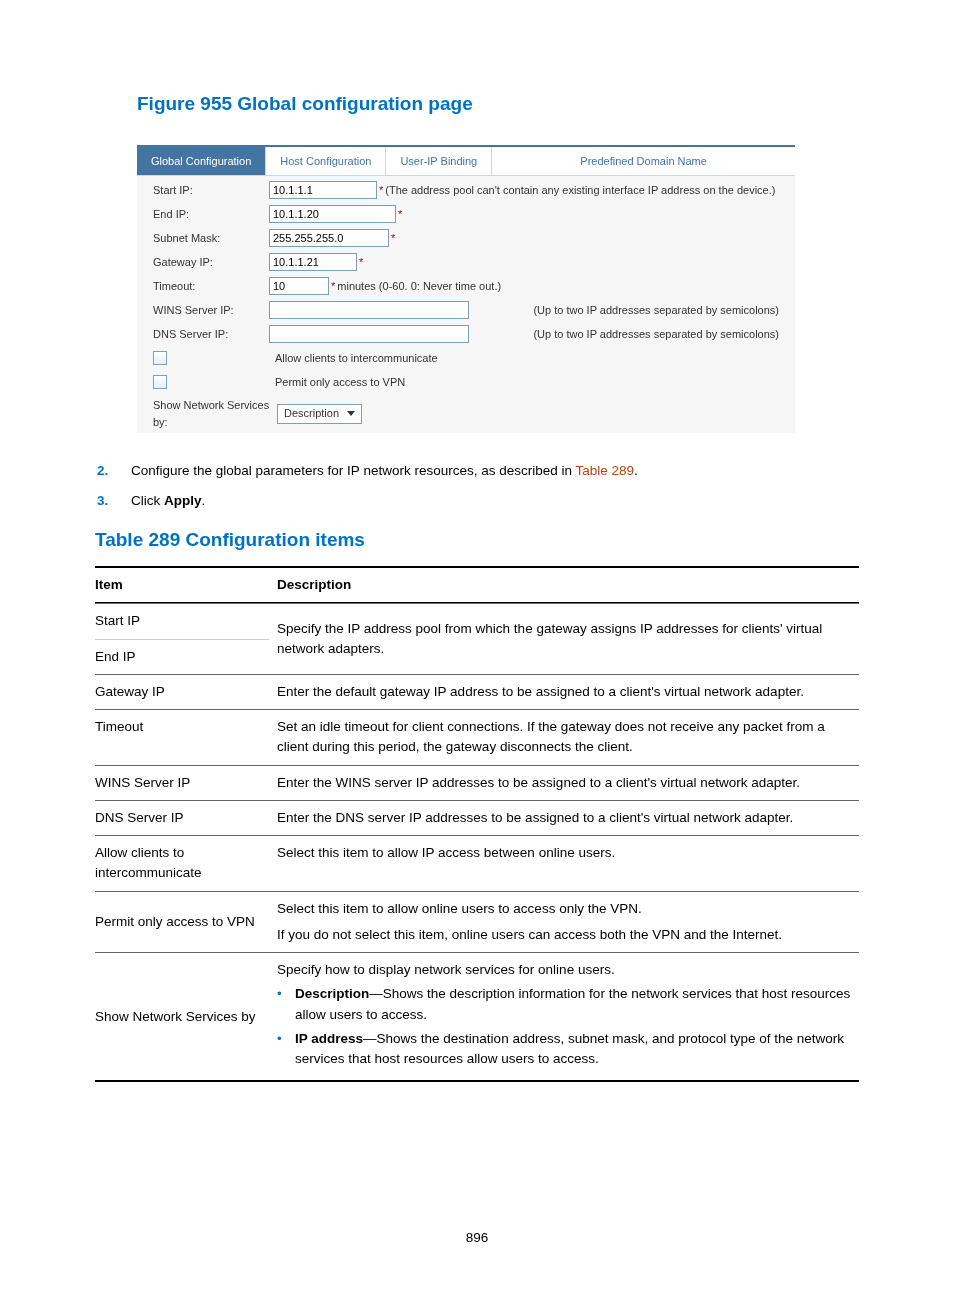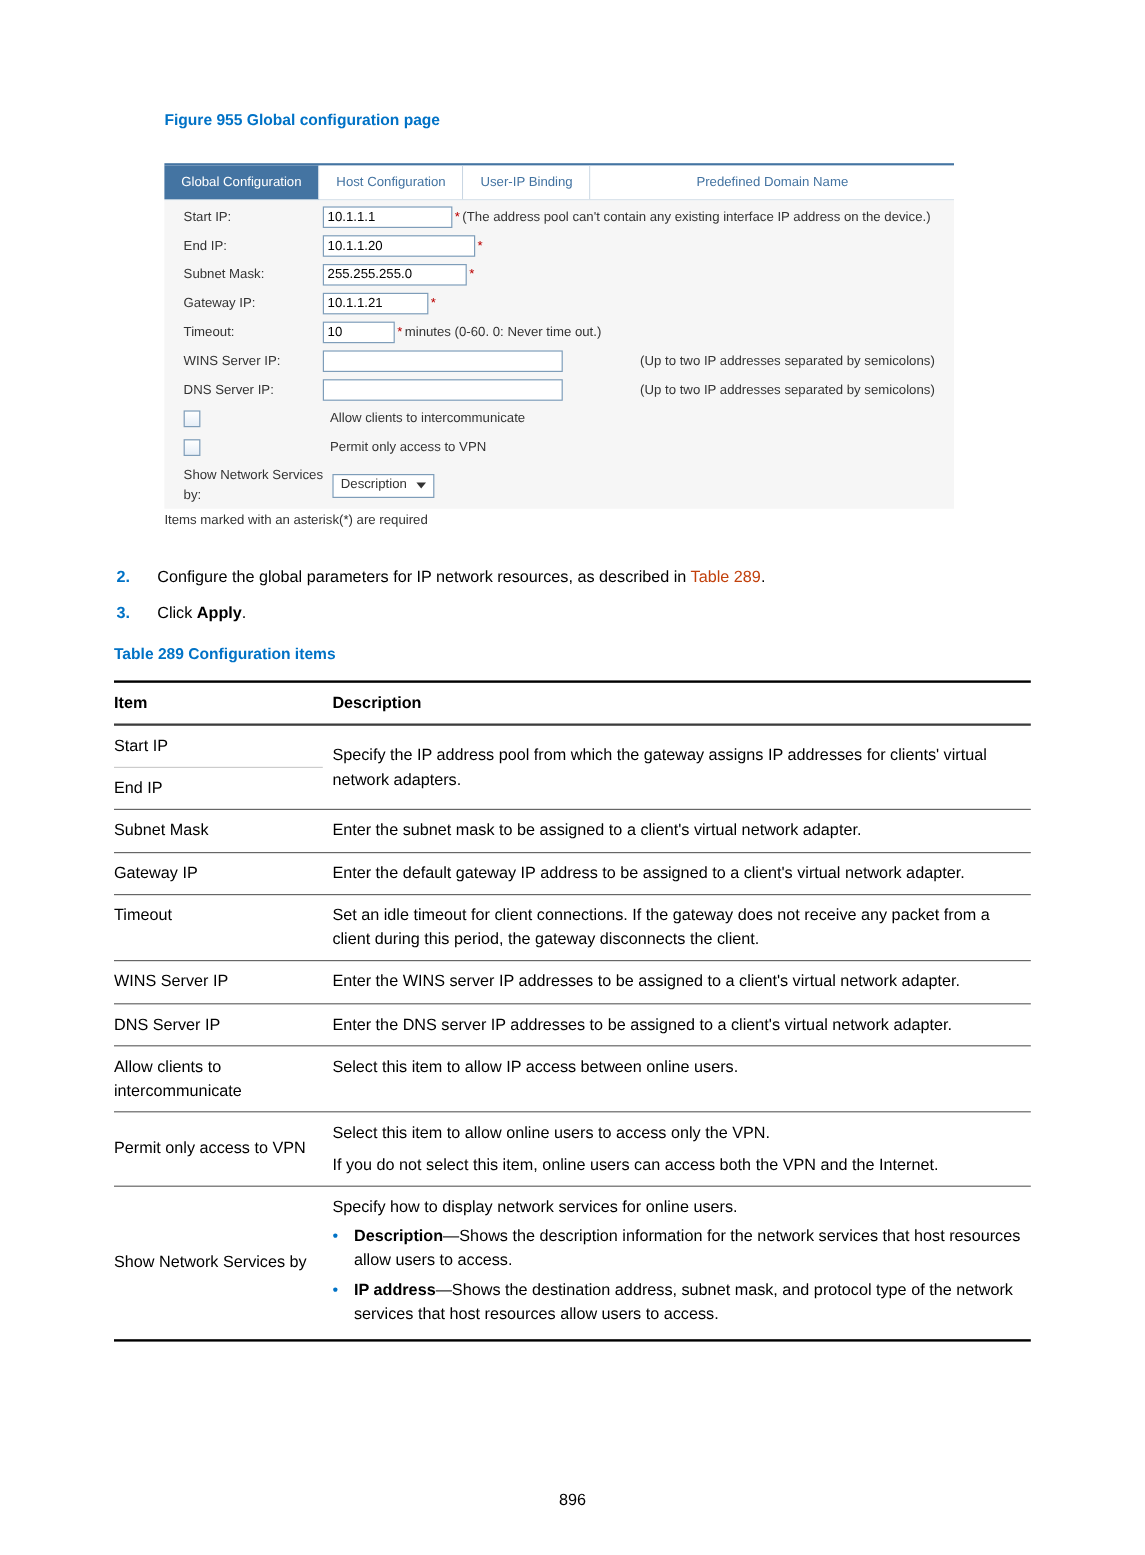--- a/index.html
+++ b/index.html
@@ -12,21 +12,21 @@
   }
   .page {
     width: 954px;
     min-height: 1296px;
     padding: 90px 95px 50px 95px;
     position: relative;
   }
   .figure-title, .table-title {
     color: #0072c6;
     font-weight: bold;
-    font-size: 13px;
+    font-size: 19px;
     margin-bottom: 12px;
   }
   .figure-title { margin-left: 42px; }
   .table-title  { margin-left: 0; }
 
   
   .shot {
     margin-left: 42px;
     width: 658px;
     border-top: 2px solid #4474a2;
@@ -149,21 +149,21 @@
   ul.bullets { list-style: none; padding-left: 0; margin-top: 4px; }
   ul.bullets li { display: flex; margin-bottom: 4px; }
   ul.bullets li::before {
     content: "•";
     color: #0072c6;
     width: 18px;
     flex-shrink: 0;
   }
   .page-num {
     position: absolute;
-    bottom: 36px;
+    bottom: 48px;
     width: 100%;
     left: 0;
     text-align: center;
     font-size: 13.5px;
   }
 </style>
 </head>
 <body>
 
 <div class="page">
@@ -226,21 +226,20 @@
       </div>
       <div class="row" style="align-items:center">
         <span class="lbl" style="width:124px">Show Network Services by:</span>
         <span class="select">
           <span>Description</span>
           <span class="caret"></span>
         </span>
       </div>
     </div>
 
-    <div class="form-footer">Items marked with an asterisk(*) are required</div>
   </div>
 
   <ol class="steps">
     <li>
       <span class="num">2.</span>
       <span class="txt">
         <span>Configure the global parameters for IP network resources, as described in </span><span class="link">Table 289</span><span>.</span>
       </span>
     </li>
     <li>
@@ -261,24 +260,20 @@
 
     <div class="cfg-row">
       <div class="c1">
         <div style="padding-bottom:7px;border-bottom:1px solid #ccc">Start IP</div>
         <div style="padding-top:7px">End IP</div>
       </div>
       <div class="c2" style="display:flex;align-items:center">Specify the IP address pool from which the gateway assigns IP addresses for clients' virtual network adapters.</div>
     </div>
 
     <div class="cfg-row">
-      <div class="c1">Subnet Mask</div>
-      <div class="c2">Enter the subnet mask to be assigned to a client's virtual network adapter.</div>
-    </div>
-    <div class="cfg-row">
       <div class="c1">Gateway IP</div>
       <div class="c2">Enter the default gateway IP address to be assigned to a client's virtual network adapter.</div>
     </div>
     <div class="cfg-row">
       <div class="c1">Timeout</div>
       <div class="c2">Set an idle timeout for client connections. If the gateway does not receive any packet from a client during this period, the gateway disconnects the client.</div>
     </div>
     <div class="cfg-row">
       <div class="c1">WINS Server IP</div>
       <div class="c2">Enter the WINS server IP addresses to be assigned to a client's virtual network adapter.</div>

